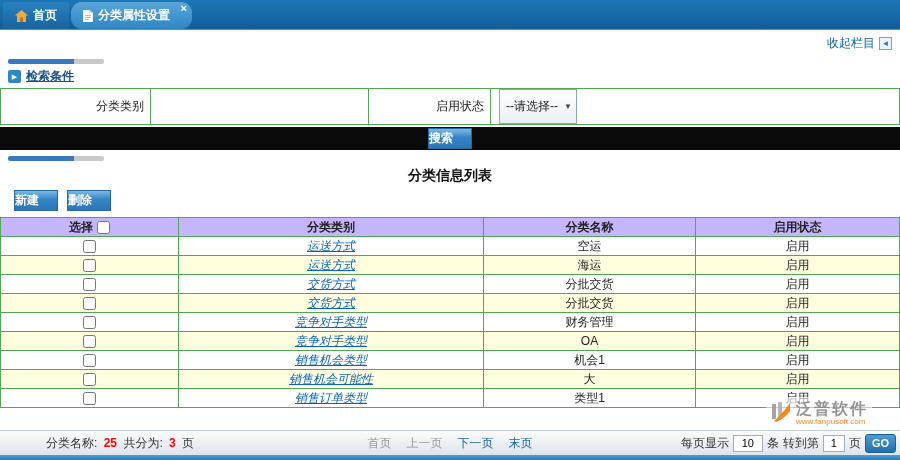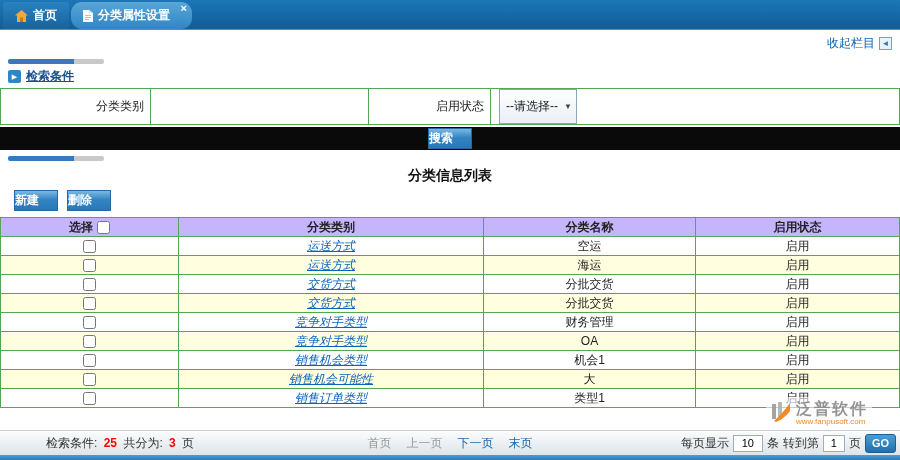--- a/index.html
+++ b/index.html
@@ -337,21 +337,21 @@
         </svg>
     </span>
     <span class="wm-text">
       <span class="wm-brand">泛普软件</span>
       <span class="wm-url">www.fanpusoft.com</span>
     </span>
   </div>
 
   <div class="pager">
     <div class="pager-left">
-      <span>检索条件:</span>
+      <span>分类名称:</span>
       <span class="num-red">25</span>
       <span>共分为:</span>
       <span class="num-red">3</span>
       <span>页</span>
     </div>
     <div class="pager-center">
       <a class="pg-link pg-disabled">首页</a>
       <a class="pg-link pg-disabled">上一页</a>
       <a class="pg-link">下一页</a>
       <a class="pg-link">末页</a>

